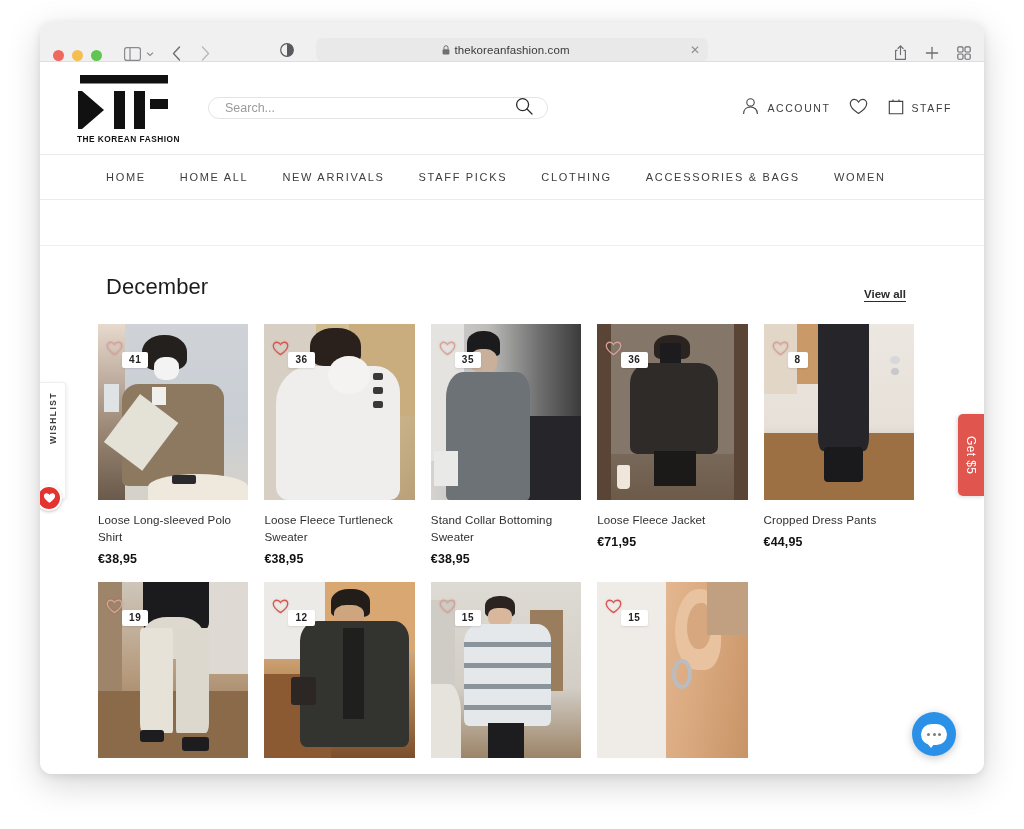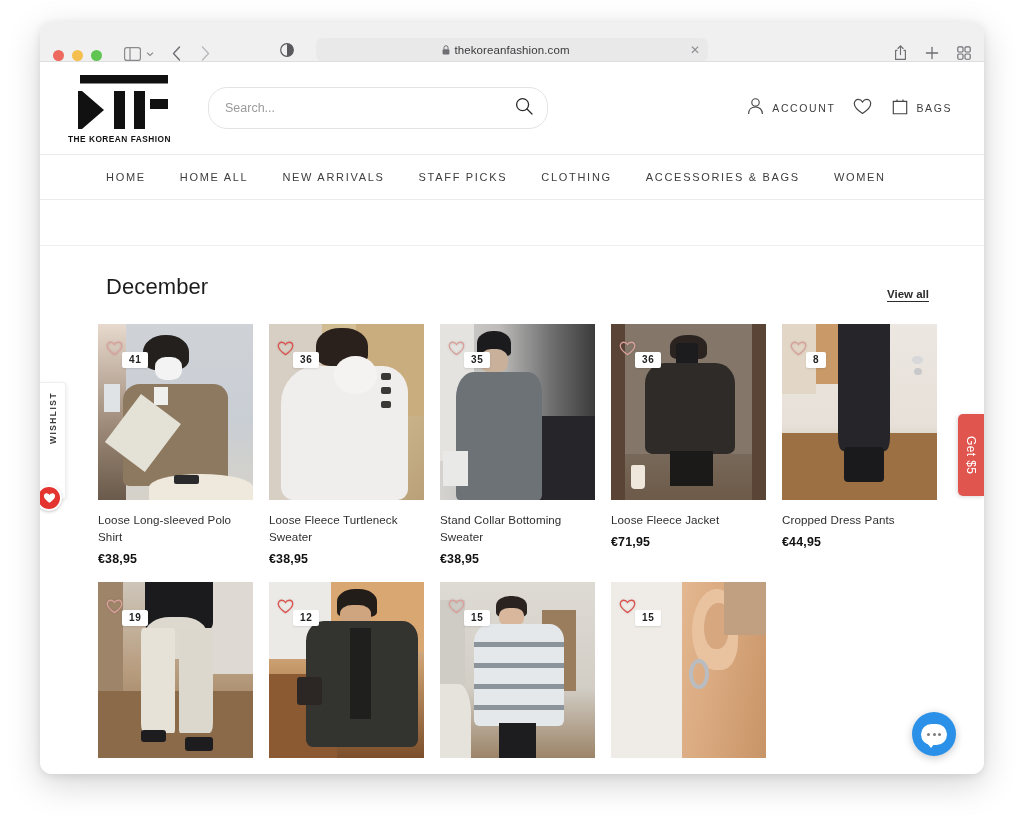--- a/index.html
+++ b/index.html
@@ -52,24 +52,24 @@
   .site { height: 712px; background:#fff; overflow:hidden; position:relative; }
 
   .site-header {
     height: 92px; background:#fff; display:flex; align-items:center;
     padding: 0 28px 0 28px; position:relative;
   }
   .logo { width: 112px; margin-left: 0px; }
   .logo-mark { display:block; }
   .logo-text {
     font-size: 8.3px; font-weight: bold; letter-spacing: .5px;
-    color:#111; margin-top: 5px; text-align:left; white-space:nowrap;
+    color:#111; margin-top: 5px; text-align:right; white-space:nowrap;
   }
   .search {
-    margin-left: 28px; width: 340px; height: 42px;
+    margin-left: 28px; width: 340px; height: 22px;
     border: 1px solid #e3e3e3; border-radius: 19px; background:#fff;
     display:flex; align-items:center; padding: 0 14px 0 16px;
   }
   .search input {
     flex:1; border:0; outline:none; font-size: 12.5px; color:#555;
     font-family:"Liberation Sans", sans-serif; background:transparent;
   }
   .search input::placeholder { color:#9b9b9b; }
   .header-right {
     margin-left:auto; display:flex; align-items:center; gap: 10px; padding-right: 4px;
@@ -84,21 +84,21 @@
     display:flex; align-items:center; padding-left: 28px; gap: 0px;
   }
   .nav-item {
     font-size: 11px; letter-spacing: 1.7px; color:#3d3d3d;
     padding: 0 17px; white-space:nowrap; cursor:pointer; font-weight:500;
   }
   .nav-item:first-child { padding-left: 38px; }
 
   .spacer-band { height: 46px; background:#fff; border-bottom:1px solid #efefef; }
 
-  .collection { padding: 28px 17px 0 28px; }
+  .collection { padding: 28px 40px 0 28px; }
   .coll-head {
     display:flex; align-items:flex-end; justify-content:space-between;
     padding: 0 38px 0 38px; margin-bottom: 24px;
   }
   .coll-title { font-size: 22px; color:#1c1c1c; font-weight: 400; letter-spacing:.1px; }
   .view-all {
     font-size: 11.5px; color:#2b2b2b; text-decoration: underline;
     text-underline-offset: 3px; cursor:pointer;font-weight:bold;
   }
 
@@ -304,21 +304,21 @@
             </svg>
           </span>
 
           <div class="hr-item" style="margin-left:10px">
             <span>
               <svg width="16" height="18" viewBox="0 0 16 18" fill="none" stroke="#444" stroke-width="1.15">
                 <path d="M1.3 4.4 H14.7 V16.7 H1.3 Z"></path>
                 <path d="M5 4.4 V2.6 M11 4.4 V2.6"></path>
               </svg>
             </span>
-            <span class="hr-label">BAGS</span>
+            <span class="hr-label">STAFF</span>
           </div>
         </div>
       </div>
 
       <div class="navbar">
         <span class="nav-item">HOME</span>
         <span class="nav-item">HOME ALL</span>
         <span class="nav-item">NEW ARRIVALS</span>
         <span class="nav-item">STAFF PICKS</span>
         <span class="nav-item">CLOTHING</span>

